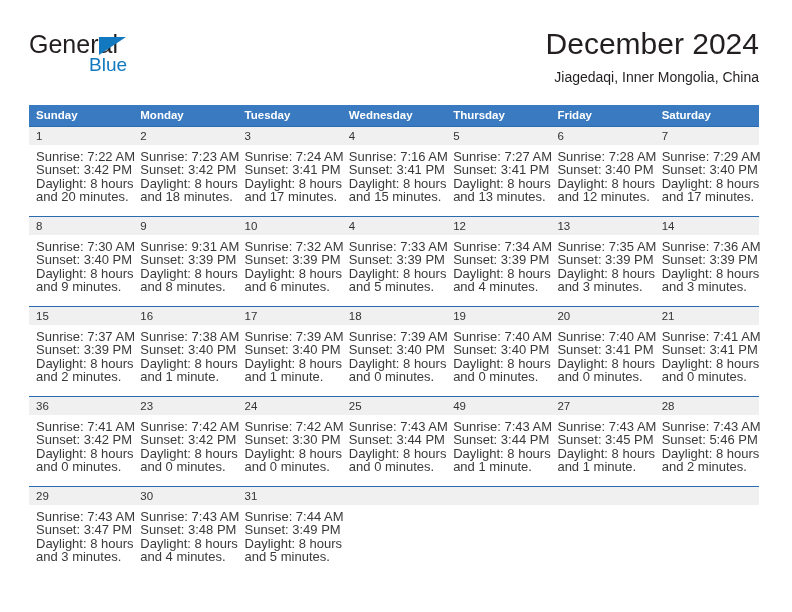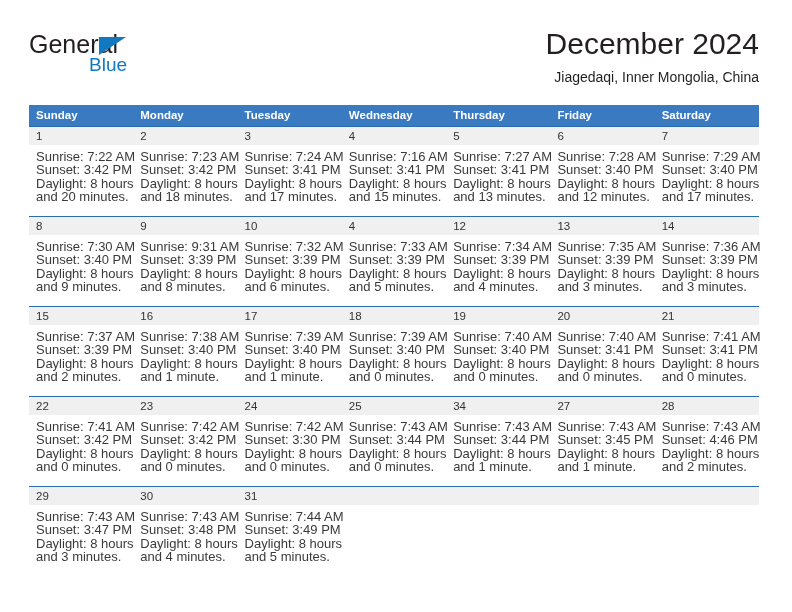--- a/index.html
+++ b/index.html
@@ -403,21 +403,21 @@
                 <div>Sunset: 3:41 PM</div>
                 <div>Daylight: 8 hours</div>
                 <div>and 0 minutes.</div>
               </div>
             </div>
           </td>
         </tr>
         <tr>
           <td>
             <div class="cell">
-              <div class="cell-daynum">22</div>
+              <div class="cell-daynum">36</div>
               <div class="cell-body">
                 <div>Sunrise: 7:41 AM</div>
                 <div>Sunset: 3:42 PM</div>
                 <div>Daylight: 8 hours</div>
                 <div>and 0 minutes.</div>
               </div>
             </div>
           </td>
           <td>
             <div class="cell">
@@ -447,21 +447,21 @@
               <div class="cell-body">
                 <div>Sunrise: 7:43 AM</div>
                 <div>Sunset: 3:44 PM</div>
                 <div>Daylight: 8 hours</div>
                 <div>and 0 minutes.</div>
               </div>
             </div>
           </td>
           <td>
             <div class="cell">
-              <div class="cell-daynum">34</div>
+              <div class="cell-daynum">49</div>
               <div class="cell-body">
                 <div>Sunrise: 7:43 AM</div>
                 <div>Sunset: 3:44 PM</div>
                 <div>Daylight: 8 hours</div>
                 <div>and 1 minute.</div>
               </div>
             </div>
           </td>
           <td>
             <div class="cell">
@@ -472,21 +472,21 @@
                 <div>Daylight: 8 hours</div>
                 <div>and 1 minute.</div>
               </div>
             </div>
           </td>
           <td>
             <div class="cell">
               <div class="cell-daynum">28</div>
               <div class="cell-body">
                 <div>Sunrise: 7:43 AM</div>
-                <div>Sunset: 4:46 PM</div>
+                <div>Sunset: 5:46 PM</div>
                 <div>Daylight: 8 hours</div>
                 <div>and 2 minutes.</div>
               </div>
             </div>
           </td>
         </tr>
         <tr>
           <td>
             <div class="cell">
               <div class="cell-daynum">29</div>

